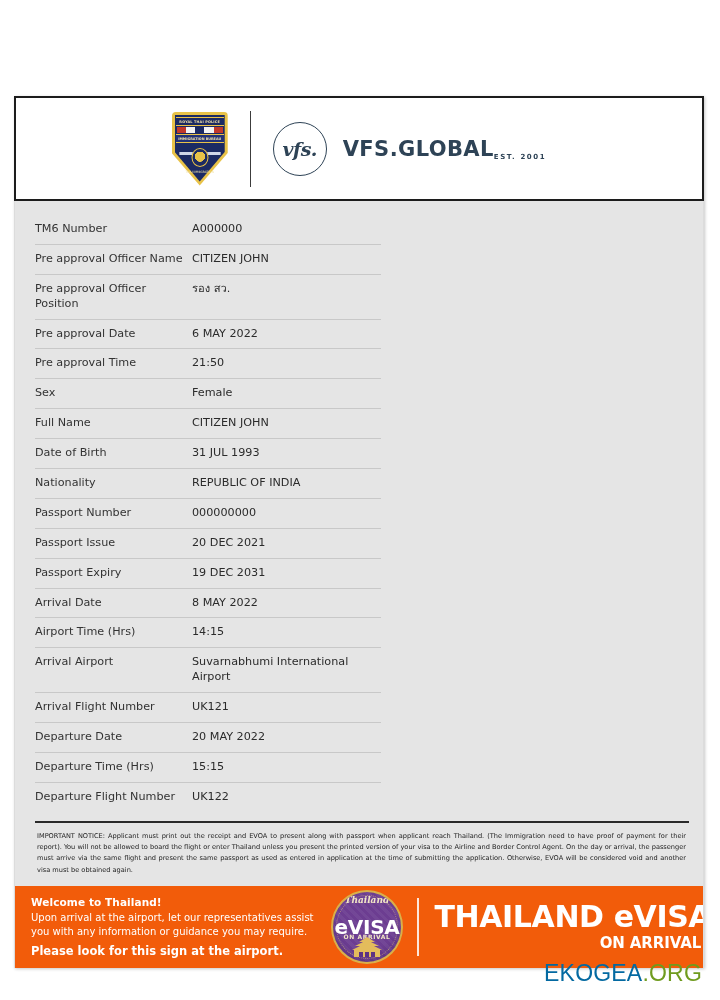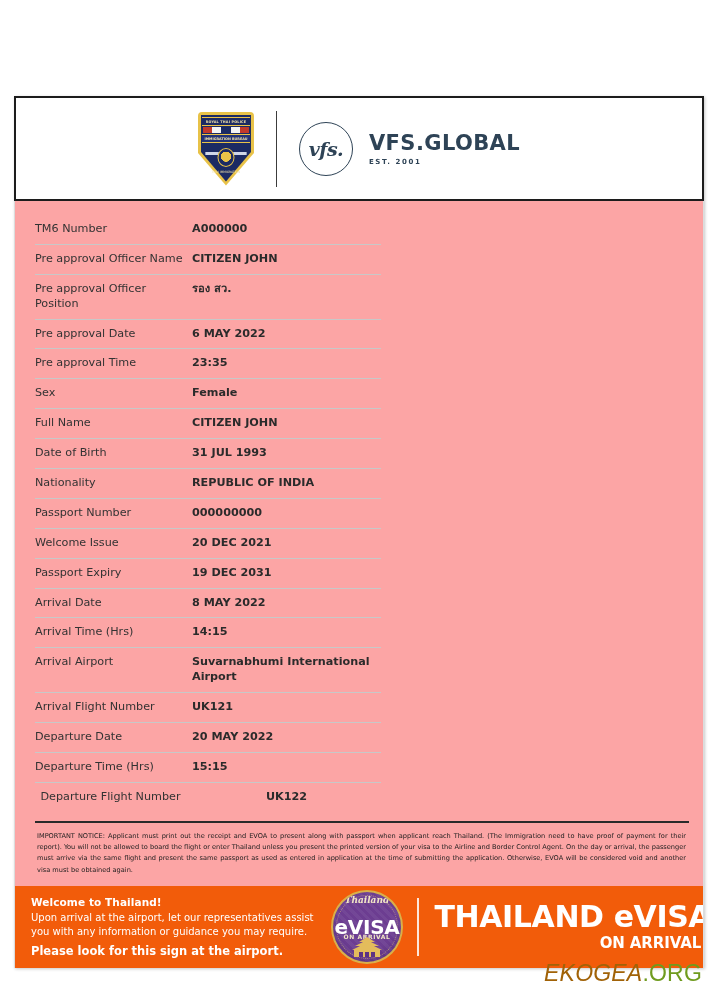--- a/index.html
+++ b/index.html
@@ -146,41 +146,41 @@
     justify-content: center;
   }
   .vfs-mark {
     font-family: "DejaVu Serif", "Liberation Serif", serif;
     font-style: italic;
     font-weight: bold;
     font-size: 19px;
     color: #2e4356;
     letter-spacing: -0.5px;
   }
-  .vfs-words { display: flex; flex-direction: column; align-items: flex-start; }
+  .vfs-words { display: flex; flex-direction: row; align-items: flex-end; }
   .vfs-name {
     font-size: 21px;
     font-weight: bold;
     color: #2e4356;
     letter-spacing: 0.4px;
   }
   .vfs-est {
     font-size: 7px;
     font-weight: bold;
     color: #2e4356;
     letter-spacing: 1.6px;
     margin-top: 3px;
   }
 
   
   .body-area {
     border-left: 1px solid #dcdcdc;
     border-right: 1px solid #dcdcdc;
     padding: 14px 0 0 0;
-    background: #fca5a5;
+    background: #e5e5e5;
   }
 
   
   .detail-table {
     width: 346px;
     margin-left: 20px;
     border-collapse: collapse;
   }
   .detail-table td {
     padding: 7px 0 7px 0;
@@ -190,25 +190,25 @@
     color: #2b2b2b;
     line-height: 1.33;
   }
   .detail-table td.lbl {
     width: 157px;
     font-weight: normal;
     color: #333333;
     padding-right: 6px;
   }
   .detail-table td.val {
-    font-weight: bold;
+    font-weight: normal;
     color: #2b2b2b;
     margin-left: 32px;
   }
-  .detail-table tr:last-child td { border-bottom: none; text-align: center; }
+  .detail-table tr:last-child td { border-bottom: none; }
 
   .heavy-rule {
     height: 2px;
     background: #2a2a2a;
     margin: 9px 14px 0 20px;
   }
 
   
   .notice {
     margin: 8px 17px 10px 22px;
@@ -341,21 +341,21 @@
 
   
   .watermark {
     position: absolute;
     right: 18px;
     bottom: 13px;
     font-size: 23px;
     letter-spacing: 0.2px;
     font-family: "Liberation Sans", sans-serif;
   }
-  .wm-a { color: #a16207; font-style: italic; }
+  .wm-a { color: #0369a1; }
   .wm-b { color: #6f9b1e; }
 </style>
 </head>
 <body>
 
 <div class="page">
 
   <div class="header-box">
     <div class="logo-row">
 
@@ -406,21 +406,21 @@
           <tr>
             <td class="lbl">Pre approval Officer Position</td>
             <td class="val">รอง สว.</td>
           </tr>
           <tr>
             <td class="lbl">Pre approval Date</td>
             <td class="val">6 MAY 2022</td>
           </tr>
           <tr>
             <td class="lbl">Pre approval Time</td>
-            <td class="val">23:35</td>
+            <td class="val">21:50</td>
           </tr>
           <tr>
             <td class="lbl">Sex</td>
             <td class="val">Female</td>
           </tr>
           <tr>
             <td class="lbl">Full Name</td>
             <td class="val">CITIZEN JOHN</td>
           </tr>
           <tr>
@@ -429,33 +429,33 @@
           </tr>
           <tr>
             <td class="lbl">Nationality</td>
             <td class="val">REPUBLIC OF INDIA</td>
           </tr>
           <tr>
             <td class="lbl">Passport Number</td>
             <td class="val">000000000</td>
           </tr>
           <tr>
-            <td class="lbl">Welcome Issue</td>
+            <td class="lbl">Passport Issue</td>
             <td class="val">20 DEC 2021</td>
           </tr>
           <tr>
             <td class="lbl">Passport Expiry</td>
             <td class="val">19 DEC 2031</td>
           </tr>
           <tr>
             <td class="lbl">Arrival Date</td>
             <td class="val">8 MAY 2022</td>
           </tr>
           <tr>
-            <td class="lbl">Arrival Time (Hrs)</td>
+            <td class="lbl">Airport Time (Hrs)</td>
             <td class="val">14:15</td>
           </tr>
           <tr>
             <td class="lbl">Arrival Airport</td>
             <td class="val">Suvarnabhumi International Airport</td>
           </tr>
           <tr>
             <td class="lbl">Arrival Flight Number</td>
             <td class="val">UK121</td>
           </tr>

